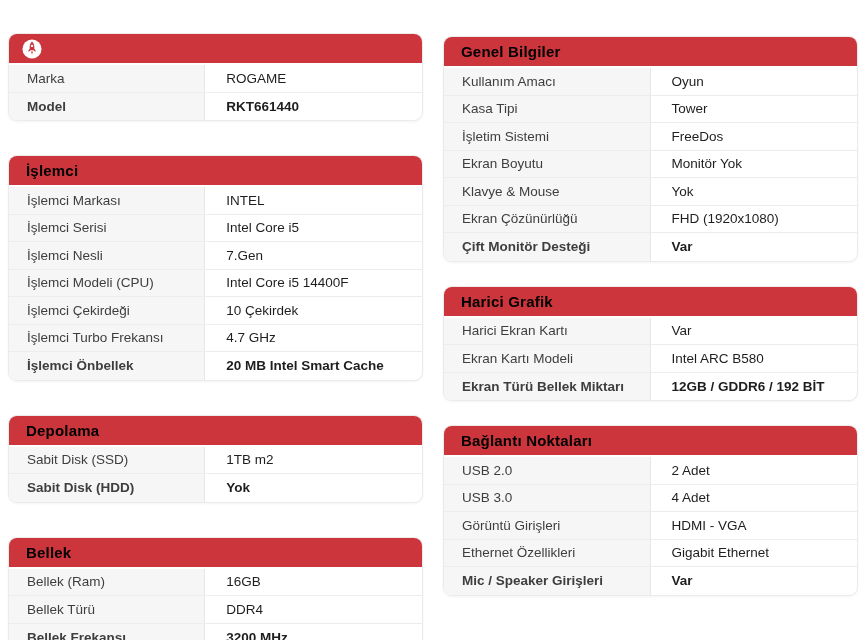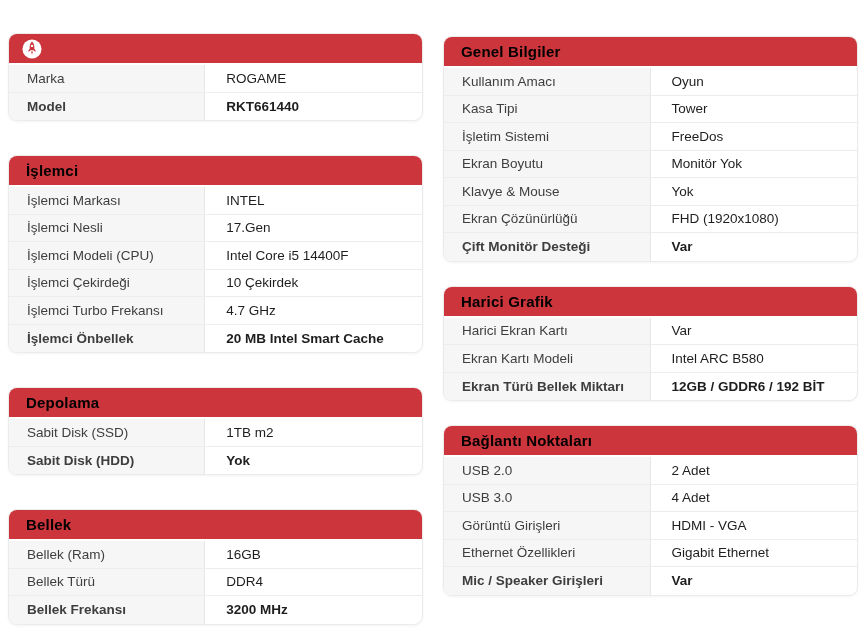--- a/index.html
+++ b/index.html
@@ -112,22 +112,26 @@
     </div>
 
     <div class="card">
       <div class="card-header">İşlemci</div>
       <div class="card-body">
         <div class="row">
           <div class="cl">İşlemci Markası</div>
           <div class="cv">INTEL</div>
         </div>
         <div class="row">
+          <div class="cl">İşlemci Serisi</div>
+          <div class="cv">Intel Core i5</div>
+        </div>
+        <div class="row">
           <div class="cl">İşlemci Nesli</div>
-          <div class="cv">17.Gen</div>
+          <div class="cv">7.Gen</div>
         </div>
         <div class="row">
           <div class="cl">İşlemci Modeli (CPU)</div>
           <div class="cv">Intel Core i5 14400F</div>
         </div>
         <div class="row">
           <div class="cl">İşlemci Çekirdeği</div>
           <div class="cv">10 Çekirdek</div>
         </div>
         <div class="row">

